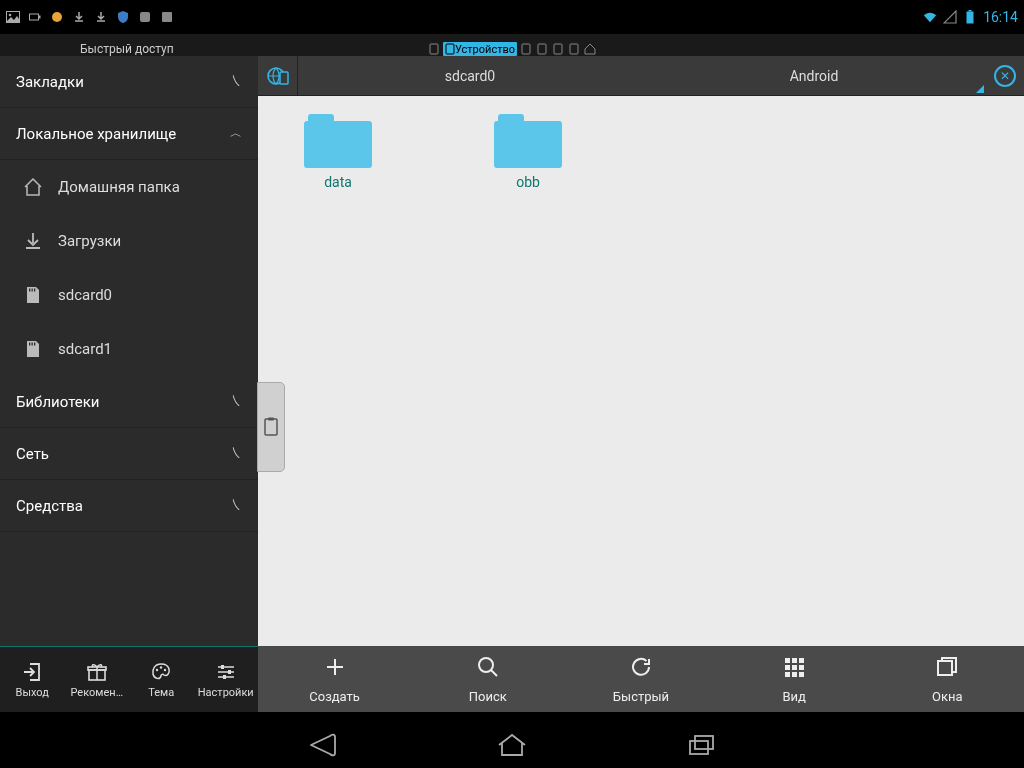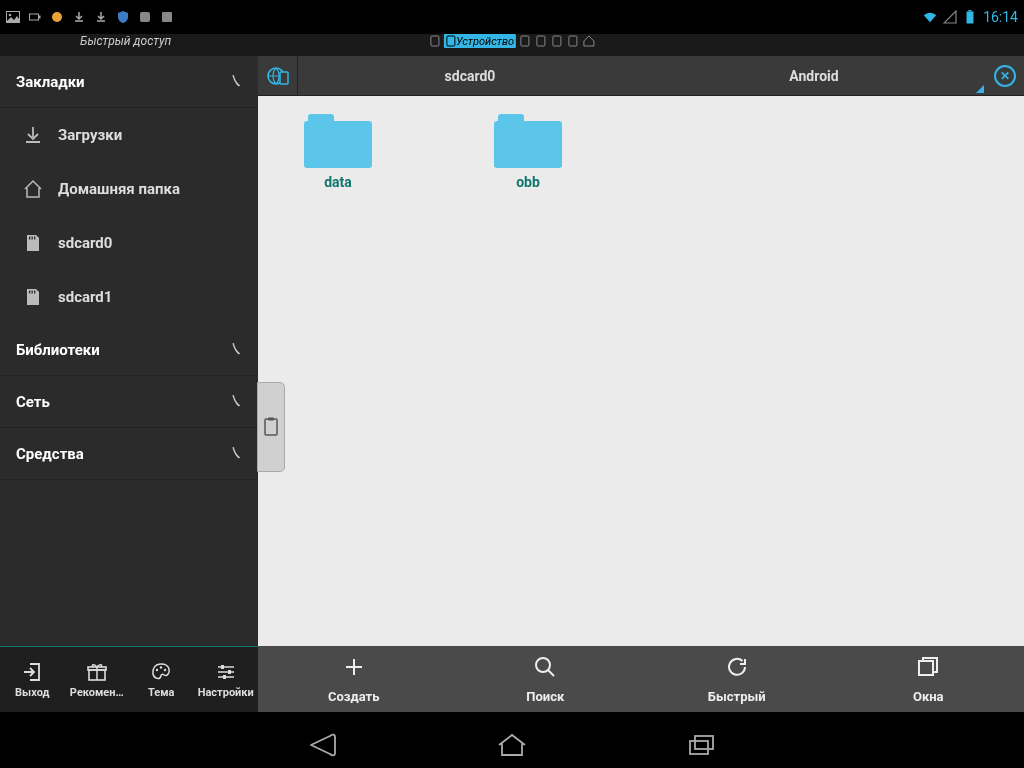--- a/index.html
+++ b/index.html
@@ -8,30 +8,30 @@
   .status-bar {
     height: 24px; background: #000; color: #ccc; display: flex; align-items: center;
     font-size: 12px; padding: 17px 6px;
   }
   .status-left { display: flex; gap: 8px; align-items: center; }
   .status-right { margin-left: auto; display: flex; gap: 6px; align-items: center; }
   .status-icon { width: 14px; height: 14px; display: inline-flex; align-items: center; justify-content: center; }
   .clock { color: #33b5e5; font-size: 14px; }
   
   .app-header {
-    height: 22px; background: #1a1a1a; display: flex; align-items: flex-start; color: #ccc;
-    font-size: 12px; position: relative; font-style: italic;
+    height: 22px; background: #1a1a1a; display: flex; align-items: flex-end; color: #ccc;
+    font-size: 12px; position: relative;
   }
   .quick-access-label { padding-left: 80px; }
   .devices-tabs { position: absolute; left: 50%; transform: translateX(-50%); display: flex; gap: 2px; align-items: center;}
   .device-tab { width: 14px; height: 14px; display:inline-flex; align-items:center; justify-content:center; }
   .device-tab.active { background: #33b5e5; color:#000; padding:0 2px; width:auto; border-radius:1px;}
   
   .main-area {
-    display: flex; height: 656px; background: #000; font-weight: bold;
+    display: flex; height: 656px; background: #000;
   }
   
   .sidebar {
     width: 258px; background: #2b2b2b; display: flex; flex-direction: column; color: #fff;
   }
   .sidebar-scroll { flex: 1; overflow: hidden; }
   .sidebar-section {
     height: 52px; display: flex; align-items: center; padding: 0 16px;
     border-bottom: 1px solid #222; font-size: 15px; cursor: pointer;
     justify-content: space-between;
@@ -224,36 +224,40 @@
 </div>
 
 <div class="main-area">
 
   <div class="sidebar">
     <div class="sidebar-scroll">
       <div class="sidebar-section">
         <span>Закладки</span>
         <span class="chevron">㇏</span>
       </div>
-
+      <div class="sidebar-section">
+        <span>Локальное хранилище</span>
+        <span class="chevron">︿</span>
+      </div>
+
+      <div class="sidebar-item">
+        <span class="side-icon">
+            <svg width="20" height="20" viewBox="0 0 20 20">
+              <path d="M2 10 L10 2 L18 10 M4 9 V18 H16 V9" fill="none" stroke="#bbb" stroke-width="1.5"></path>
+            </svg>
+          </span>
+        <span class="lbl">Домашняя папка</span>
+      </div>
       <div class="sidebar-item">
         <span class="side-icon">
             <svg width="20" height="20" viewBox="0 0 20 20">
               <path d="M10 2 V12 M5 9 L10 14 L15 9 M3 17 H17" stroke="#bbb" stroke-width="1.8" fill="none"></path>
             </svg>
           </span>
         <span class="lbl">Загрузки</span>
-      </div>
-      <div class="sidebar-item">
-        <span class="side-icon">
-            <svg width="20" height="20" viewBox="0 0 20 20">
-              <path d="M2 10 L10 2 L18 10 M4 9 V18 H16 V9" fill="none" stroke="#bbb" stroke-width="1.5"></path>
-            </svg>
-          </span>
-        <span class="lbl">Домашняя папка</span>
       </div>
       <div class="sidebar-item">
         <span class="side-icon">
             <svg width="18" height="20" viewBox="0 0 18 20">
               <path d="M3 2 H12 L15 5 V18 H3 Z" fill="#bbb"></path>
               <rect x="5" y="3.5" width="1.3" height="3" fill="#2b2b2b"></rect>
               <rect x="7.5" y="3.5" width="1.3" height="3" fill="#2b2b2b"></rect>
               <rect x="10" y="3.5" width="1.3" height="3" fill="#2b2b2b"></rect>
             </svg>
           </span>
@@ -389,20 +393,36 @@
         <span class="ic">
             <svg width="24" height="24" viewBox="0 0 24 24">
               <path d="M20 12 A8 8 0 1 1 17.5 6 M20 4 V9 H15" fill="none" stroke="#eee" stroke-width="2"></path>
             </svg>
           </span>
         <span>Быстрый</span>
       </div>
       <div class="ct-btn">
         <span class="ic">
             <svg width="24" height="24" viewBox="0 0 24 24">
+              <rect x="3" y="3" width="5" height="5" fill="#eee"></rect>
+              <rect x="10" y="3" width="5" height="5" fill="#eee"></rect>
+              <rect x="17" y="3" width="5" height="5" fill="#eee"></rect>
+              <rect x="3" y="10" width="5" height="5" fill="#eee"></rect>
+              <rect x="10" y="10" width="5" height="5" fill="#eee"></rect>
+              <rect x="17" y="10" width="5" height="5" fill="#eee"></rect>
+              <rect x="3" y="17" width="5" height="5" fill="#eee"></rect>
+              <rect x="10" y="17" width="5" height="5" fill="#eee"></rect>
+              <rect x="17" y="17" width="5" height="5" fill="#eee"></rect>
+            </svg>
+          </span>
+        <span>Вид</span>
+      </div>
+      <div class="ct-btn">
+        <span class="ic">
+            <svg width="24" height="24" viewBox="0 0 24 24">
               <rect x="3" y="6" width="14" height="14" fill="none" stroke="#eee" stroke-width="2"></rect>
               <path d="M7 6 V3 H21 V17 H17" fill="none" stroke="#eee" stroke-width="2"></path>
             </svg>
           </span>
         <span>Окна</span>
       </div>
     </div>
   </div>
 </div>
 

